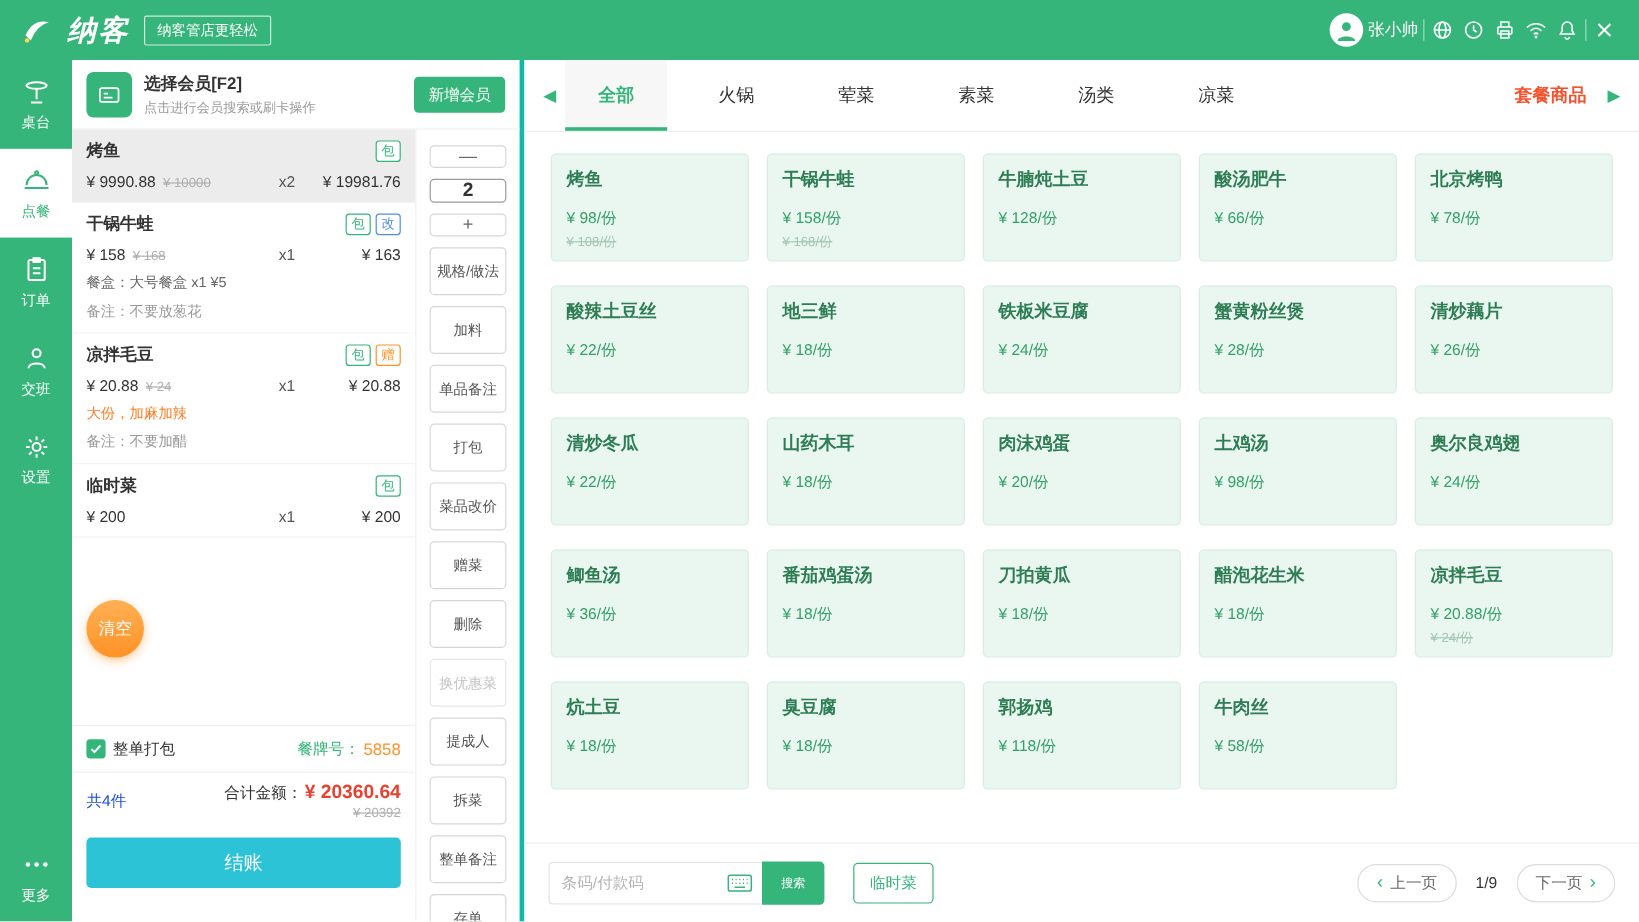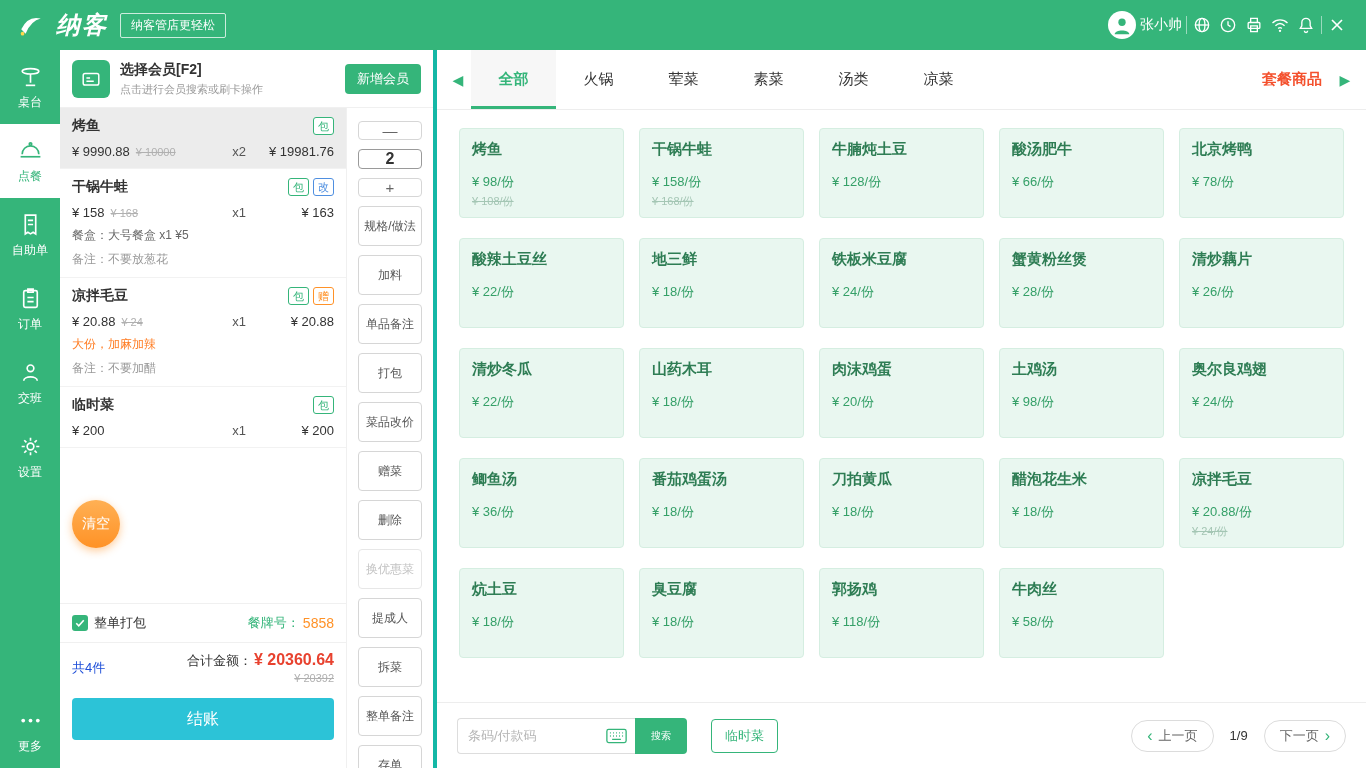--- a/index.html
+++ b/index.html
@@ -100,21 +100,21 @@
   .step-btn{height:27px;font-size:15px;color:#666;}
   .qty-box{height:34px;border-color:#9a9a9a;color:#333;font-size:16px;font-weight:bold;
            display:flex;align-items:center;justify-content:center;}
   .abtn{height:40px;font-size:12px;padding:0;}
   .abtn[data-disabled="true"]{color:#c3c3c3;border-color:#e7e7e7;cursor:default;}
 
   
   .main{position:absolute;top:50px;left:437px;right:0;bottom:0;display:flex;flex-direction:column;background:#fff;}
   .tabs-bar{height:60px;flex:none;display:flex;align-items:center;border-bottom:1px solid #ededed;padding:0 8px;}
   .tab-arrow{width:26px;text-align:center;color:var(--green);font-size:14px;cursor:pointer;flex:none;}
-  .tabs{display:flex;height:100%;}
+  .tabs{display:flex;height:100%;gap:15px;}
   .tab{width:85px;display:flex;align-items:center;justify-content:center;font-size:15px;color:#333;
        cursor:pointer;position:relative;}
   .tab[data-active="true"]{color:var(--green);background:#f7f7f7;font-weight:bold;}
   .tab[data-active="true"]::after{content:"";position:absolute;left:0;right:0;bottom:0;height:3px;background:var(--green);}
   .tabs-spacer{flex:1;}
   .combo-tab{font-size:15px;font-weight:bold;color:#f4512e;cursor:pointer;padding:0 10px;white-space:nowrap;}
 
   .menu-grid{flex:1;display:grid;grid-template-columns:repeat(5,1fr);grid-auto-rows:90px;
              gap:20px 15px;padding:18px 22px;align-content:start;overflow:hidden;}
   .mcard{background:#e9f7f0;border:1px solid #d5eee1;border-radius:4px;padding:11px 12px;cursor:pointer;overflow:hidden;}
@@ -214,27 +214,20 @@
       </svg>
     <span>桌台</span>
   </div>
   <div class="side-item" data-active="true">
     <svg viewBox="0 0 24 24" fill="none" stroke="currentColor" stroke-width="1.6">
         <path d="M4 15.5a8 8 0 0 1 16 0"></path>
         <path d="M2.5 18h19"></path>
         <circle cx="12" cy="5.8" r="1.2"></circle>
       </svg>
     <span>点餐</span>
-  </div>
-  <div class="side-item">
-    <svg viewBox="0 0 24 24" fill="none" stroke="currentColor" stroke-width="1.6">
-        <path d="M7 3h10v18l-2.5-1.6L12 21l-2.5-1.6L7 21z"></path>
-        <path d="M9.5 8h5M9.5 12h5"></path>
-      </svg>
-    <span>自助单</span>
   </div>
   <div class="side-item">
     <svg viewBox="0 0 24 24" fill="none" stroke="currentColor" stroke-width="1.6">
         <rect x="5.5" y="4.5" width="13" height="16" rx="1.5"></rect>
         <path d="M9.5 3h5v3h-5z"></path>
         <path d="M9 11h6M9 15h6"></path>
       </svg>
     <span>订单</span>
   </div>
   <div class="side-item">

